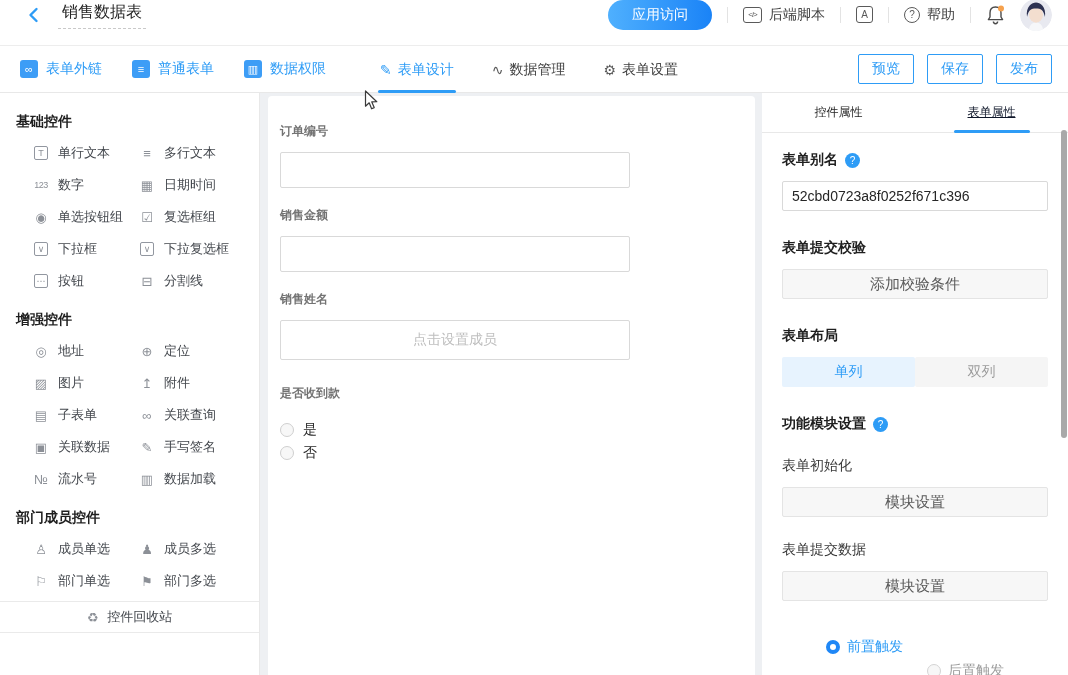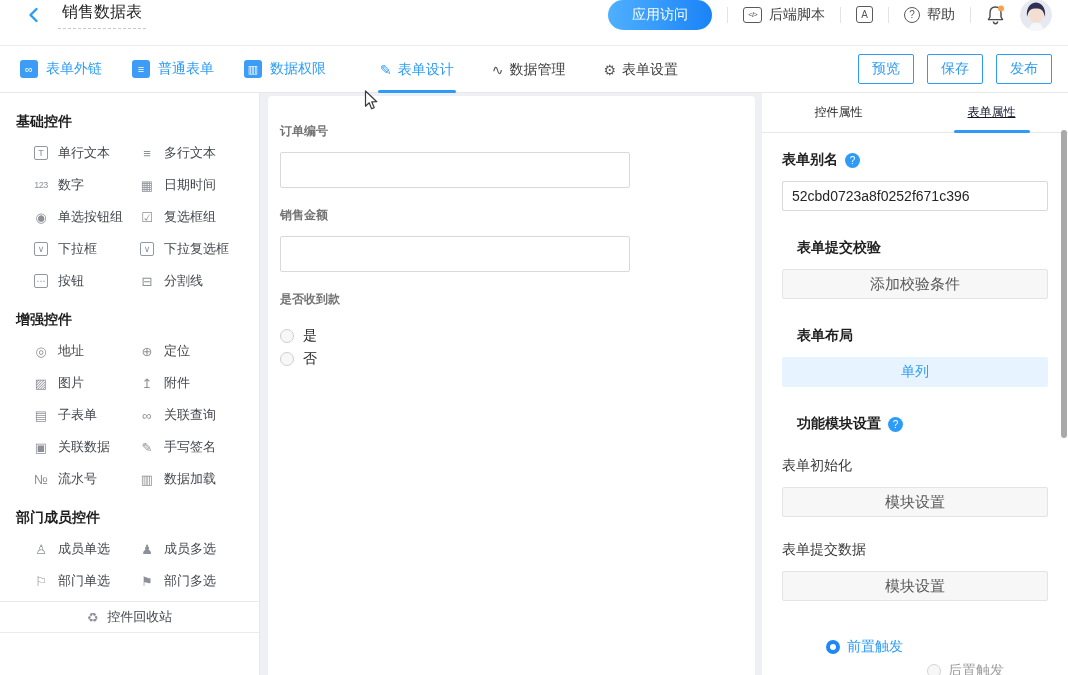--- a/index.html
+++ b/index.html
@@ -80,21 +80,21 @@
   .panel-tab.active::after { content:""; position:absolute; bottom:-1px; left:50%; transform:translateX(-50%);
     width:76px; height:3px; background:#2e9cf6; border-radius:2px; }
   .panel-body { padding:18px 20px 0; }
   .p-label { font-size:14px; font-weight:bold; color:#1f1f1f; display:flex; align-items:center; gap:7px; }
   .q-icon { width:15px; height:15px; border-radius:50%; background:#2e9cf6; color:#fff; font-size:10px;
     font-weight:normal; display:flex; align-items:center; justify-content:center; cursor:pointer; }
   .p-input { width:100%; height:30px; border:1px solid #d9d9d9; border-radius:2px; padding:0 9px;
     font-size:14px; color:#262626; margin-top:12px; font-family:inherit; }
   .gray-btn { width:100%; height:30px; background:#f7f7f7; border:1px solid #e4e4e4; border-radius:2px;
     color:#595959; font-size:15px; margin-top:12px; cursor:pointer; }
-  .mt28 { margin-top:28px;margin-left:15px; }
+  .mt28 { margin-top:28px; }
   .mt24 { margin-top:24px; }
   .seg-row { display:flex; margin-top:12px; }
   .seg { flex:1; height:30px; display:flex; align-items:center; justify-content:center; font-size:14px;
     border-radius:2px; cursor:pointer; }
   .seg.on { background:#e7f3fe; color:#2e9cf6; }
   .seg.off { background:#f5f5f5; color:#9b9b9b; }
   .p-sub { font-size:14px; color:#3a3a3a; }
   .radio-row { display:flex; justify-content:center; gap:24px; margin-top:13px; }
   .p-radio { display:flex; align-items:center; gap:7px; font-size:14px; cursor:pointer; }
   .p-radio.sel { color:#2e9cf6; }
@@ -302,20 +302,26 @@
 
 <div class="canvas">
   <div class="field">
     <div class="field-label">订单编号</div>
     <input class="text-input" style="">
   </div>
   <div class="field">
     <div class="field-label">销售金额</div>
     <input class="text-input" style="">
   </div>
+  <div class="field" style="margin-bottom:25px;">
+    <div class="field-label">销售姓名</div>
+    <div class="member-box">
+      <span>点击设置成员</span>
+    </div>
+  </div>
   <div class="field">
     <div class="field-label" style="margin-bottom:16px;">是否收到款</div>
     <div class="radio-opt">
       <span class="radio-circle"></span>
       <span>是</span>
     </div>
     <div class="radio-opt">
       <span class="radio-circle"></span>
       <span>否</span>
     </div>
@@ -347,20 +353,21 @@
     <div class="p-label mt28">
       <span>表单提交校验</span>
     </div>
     <button class="gray-btn">添加校验条件</button>
 
     <div class="p-label mt28">
       <span>表单布局</span>
     </div>
     <div class="seg-row">
       <div class="seg on">单列</div>
+      <div class="seg off">双列</div>
     </div>
 
     <div class="p-label mt28">
       <span>功能模块设置</span>
       <span class="q-icon">?</span>
     </div>
 
     <div class="p-sub mt24">表单初始化</div>
     <button class="gray-btn">模块设置</button>
 

